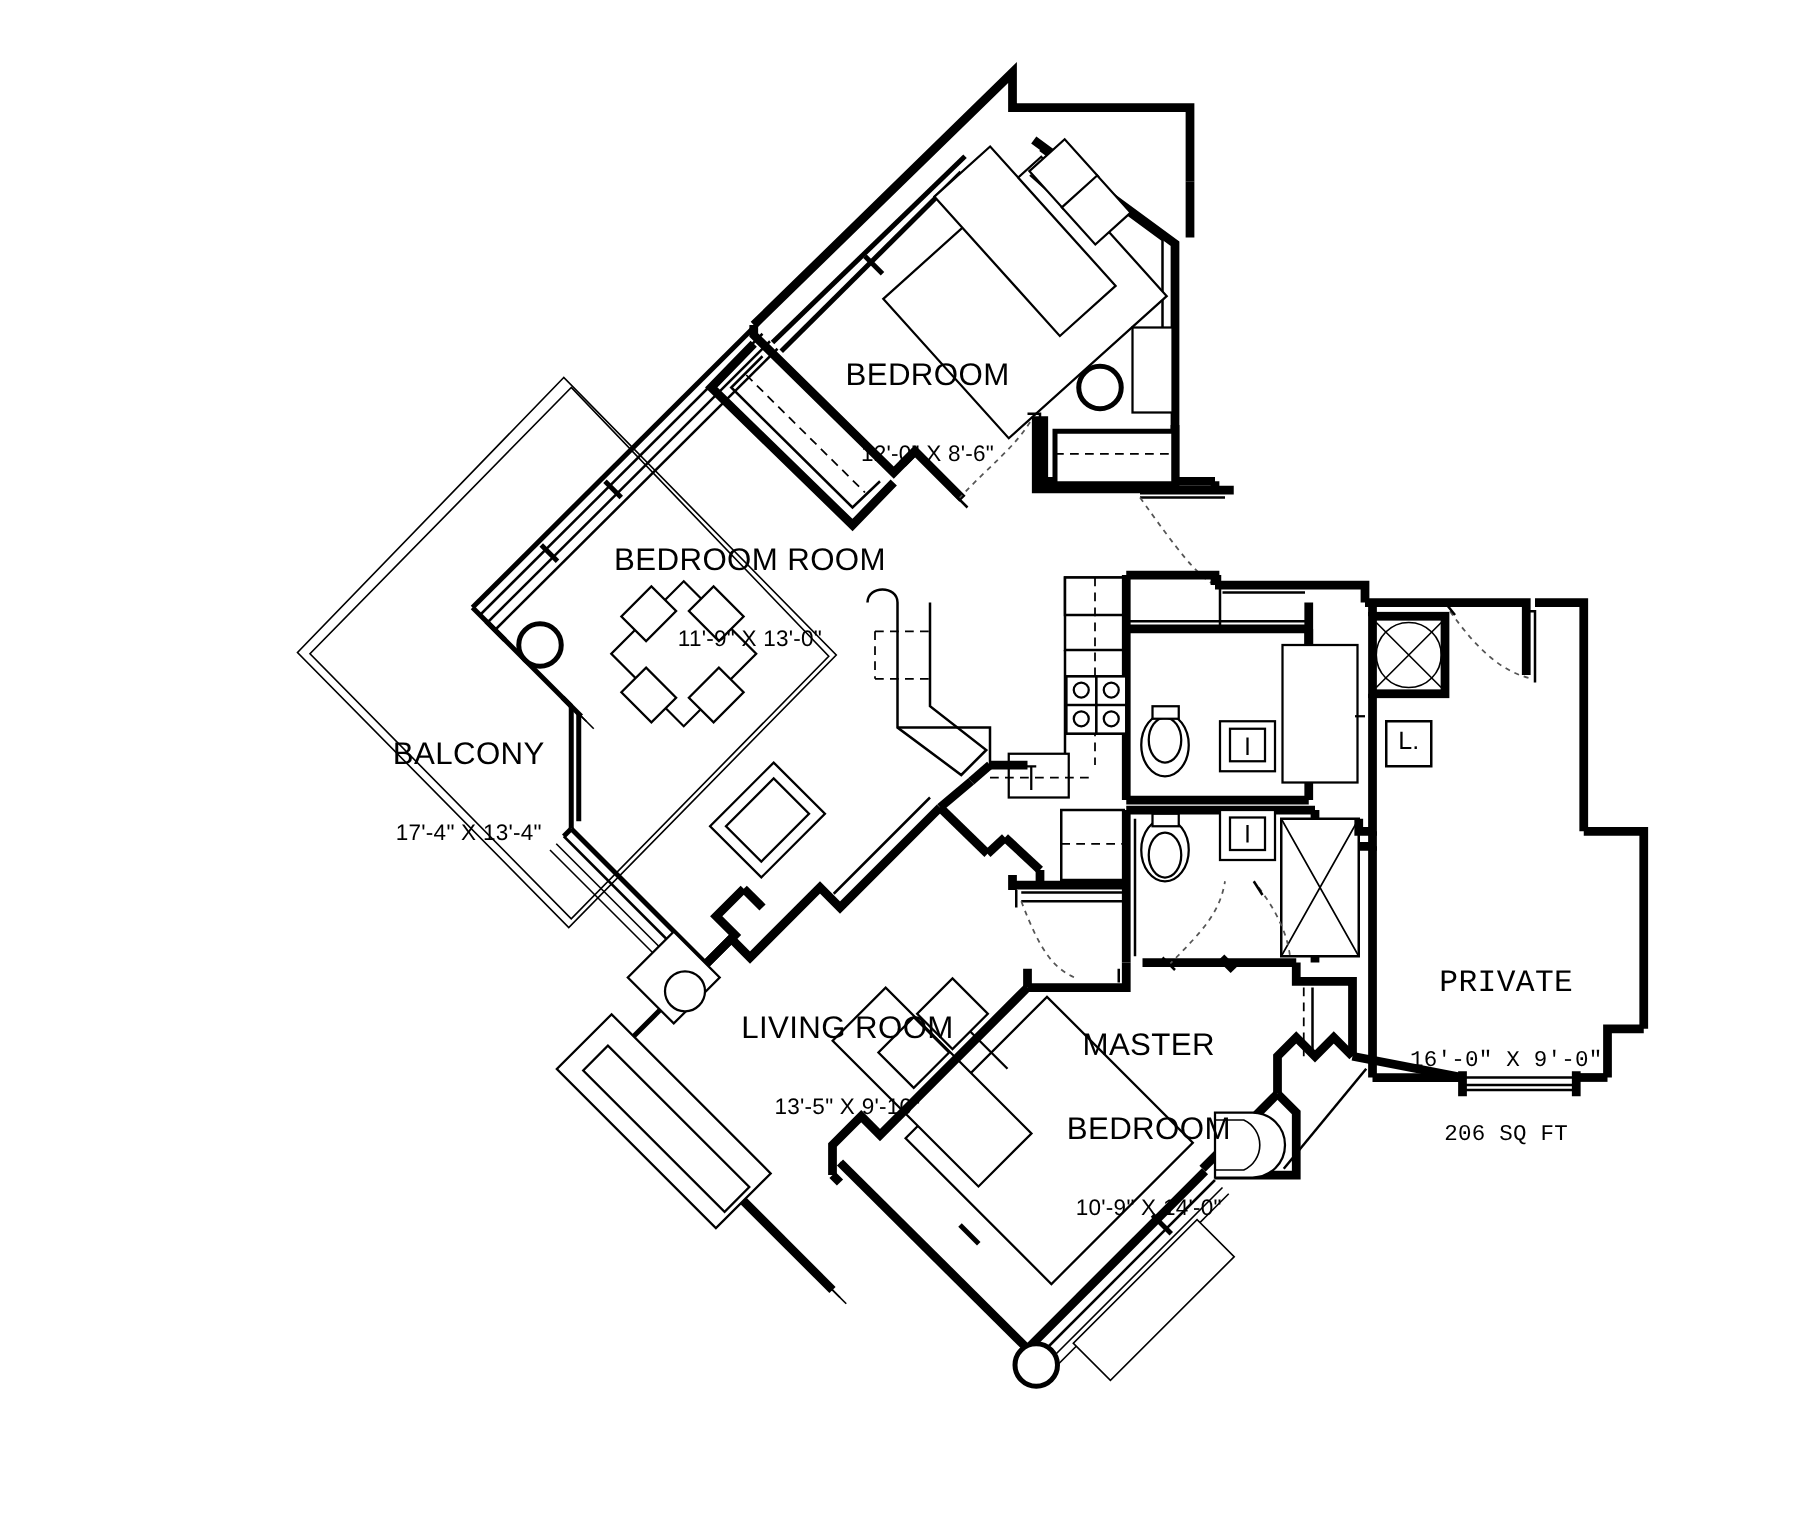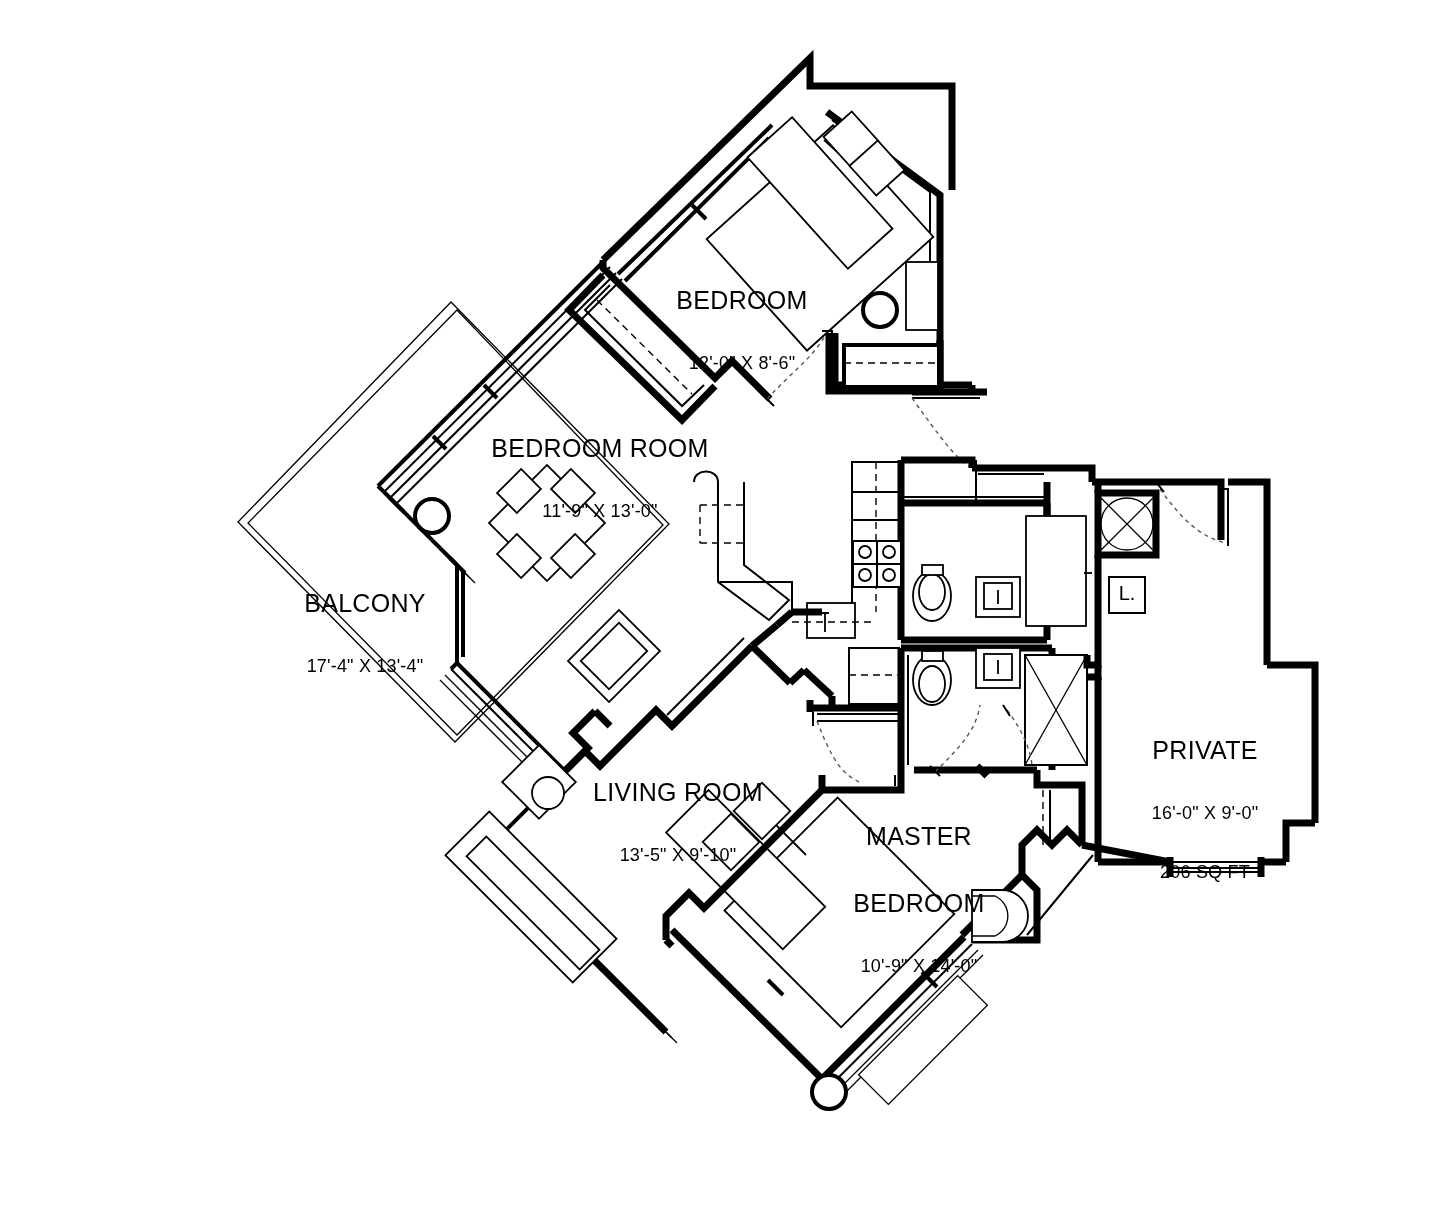--- a/index.html
+++ b/index.html
@@ -414,37 +414,37 @@
   <div class="room-label lbl-center" style="left:588px; top:248px; width:244px;">
     <span class="lbl-name">BEDROOM</span>
     <span class="lbl-dim">12'-0" X 8'-6"</span>
   </div>
 
   <div class="room-label lbl-center" style="left:446px; top:396px; width:244px;">
     <span class="lbl-name">BEDROOM ROOM</span>
     <span class="lbl-dim">11'-9" X 13'-0"</span>
   </div>
 
-  <div class="room-label lbl-center" style="left:211px; top:551px; width:244px;">
+  <div class="room-label lbl-center" style="left:221px; top:551px; width:244px;">
     <span class="lbl-name">BALCONY</span>
     <span class="lbl-dim">17'-4" X 13'-4"</span>
   </div>
 
-  <div class="room-label lbl-center" style="left:524px; top:740px; width:244px;">
+  <div class="room-label lbl-center" style="left:524px; top:770px; width:244px;">
     <span class="lbl-name">LIVING ROOM</span>
     <span class="lbl-dim">13'-5" X 9'-10"</span>
   </div>
 
   <div class="room-label lbl-center" style="left:765px; top:784px; width:244px;">
     <span class="lbl-name">MASTER</span>
     <span class="lbl-name">BEDROOM</span>
     <span class="lbl-dim">10'-9" X 14'-0"</span>
   </div>
 
-  <div class="room-label lbl-center" style="left:1051px; top:698px; width:244px;">
+  <div class="room-label lbl-center" style="left:1051px; top:734px; width:244px;font-family:Liberation Mono, monospace;">
     <span class="lbl-name">PRIVATE</span>
     <span class="lbl-dim">16'-0" X 9'-0"</span>
     <span class="lbl-dim">206 SQ FT</span>
   </div>
 
   <div class="closet-tag" style="left:1077px; top:578px; width:36px; height:36px;">L.</div>
 
 </div>
 
 </body></html>

